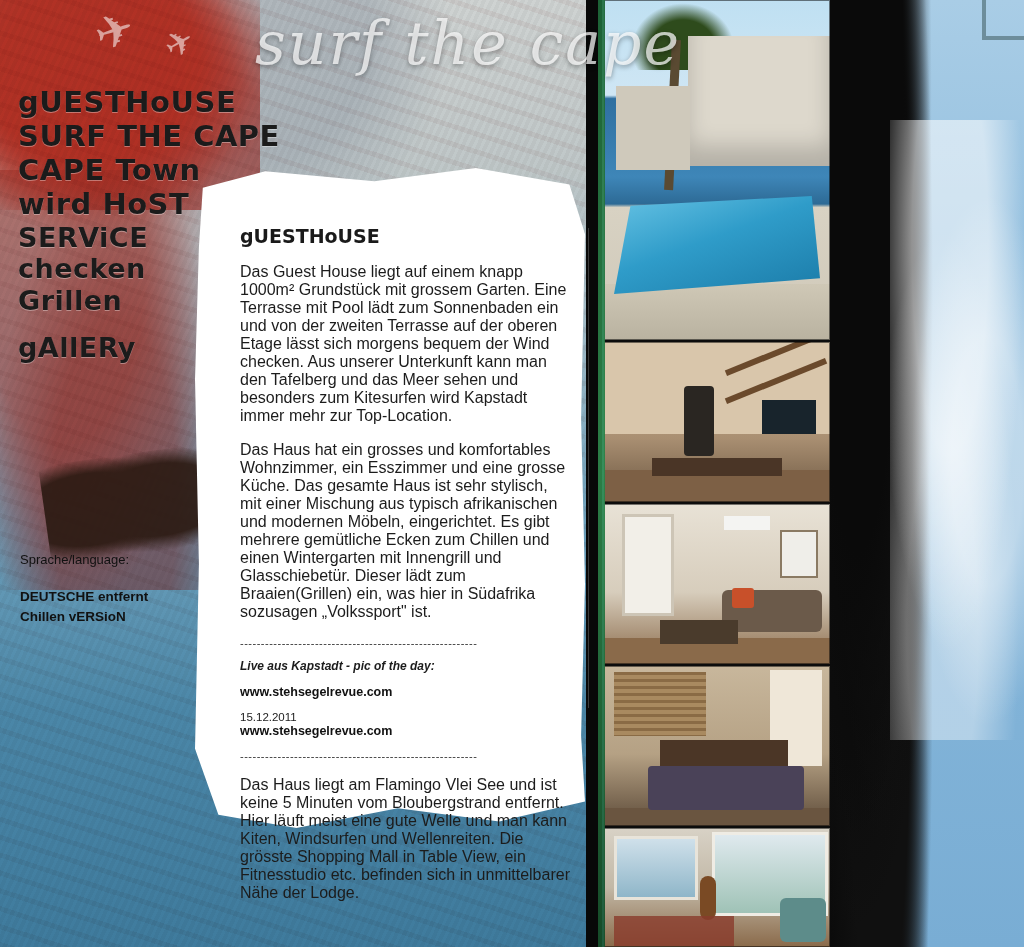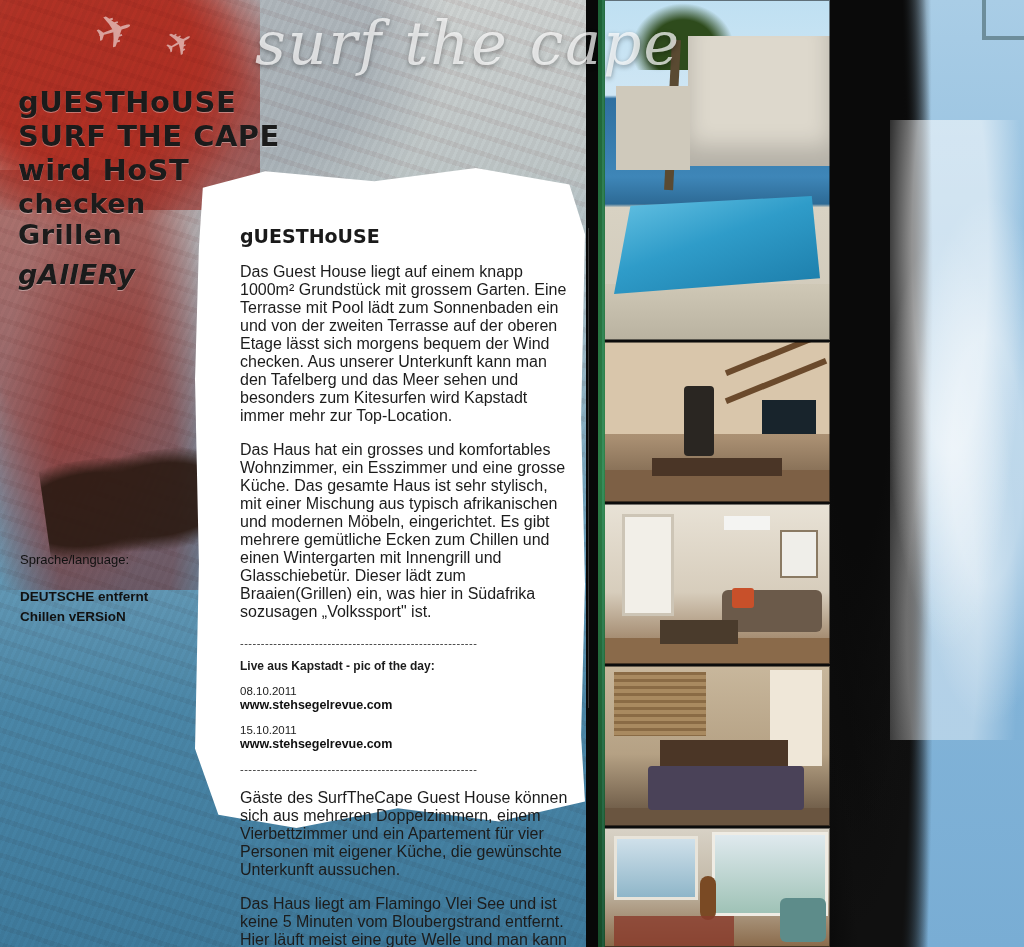--- a/index.html
+++ b/index.html
@@ -48,37 +48,37 @@
     letter-spacing:2px;white-space:nowrap;z-index:9;}
 
   
   .nav{position:absolute;left:18px;top:86px;z-index:12;}
   .nav a{display:block;text-decoration:none;color:#1b1b1b;
     font-family:"DejaVu Sans", sans-serif;font-weight:bold;
     font-size:29px;line-height:1.17;letter-spacing:.5px;
     text-shadow:0 1px 0 rgba(255,255,255,.35);white-space:nowrap;}
   .nav a:nth-child(1){font-size:29px;}
   .nav a.small{font-size:27px;}
-  .nav .gallery{margin-top:8px;font-style:italic;}
+  .nav .gallery{margin-top:16px;}
 
   
   .lang{position:absolute;left:20px;top:552px;z-index:12;color:#111;}
   .lang .lbl{font-size:13px;font-weight:normal;margin-bottom:20px;}
   .lang a{display:block;text-decoration:none;color:#111;font-weight:bold;font-size:13.5px;line-height:1.45;}
 
   
   .sheet{position:absolute;left:195px;top:168px;width:390px;height:660px;z-index:10;
     background:#fff;
     box-shadow:0 3px 14px rgba(0,0,0,.25);
     clip-path:polygon(2% 3%,18% 0.5%,46% 2%,72% 0%,96% 2.5%,100% 10%,99% 38%,100% 63%,99% 86%,100% 96%,78% 99%,52% 97%,26% 100%,6% 98%,0% 88%,1% 60%,0% 32%,1% 12%);
   }
   .sheet-inner{position:absolute;left:240px;top:225px;width:330px;height:600px;z-index:11;color:#1c1c1c;}
   .sheet-title{font-family:"DejaVu Sans", sans-serif;font-weight:bold;font-size:19px;color:#1a1a1a;margin-bottom:12px;}
   .sep{font-size:11px;color:#333;letter-spacing:.5px;margin:6px 0 10px 0;white-space:nowrap;overflow:hidden;}
-  .live-head{font-weight:bold;font-size:12px;margin:2px 0 12px 0;}
+  .live-head{font-weight:bold;font-size:12px;margin:2px 0 12px 0;font-style:italic;}
   .date{font-size:11.5px;margin:0 0 1px 0;}
   .weblink{display:block;font-weight:bold;font-size:12.5px;color:#111;text-decoration:none;margin-bottom:12px;}
   .vline{position:absolute;left:588px;top:228px;width:1px;height:480px;background:rgba(120,120,120,.45);z-index:11;}
 
   
   .photos{position:absolute;left:604px;top:0;width:226px;height:947px;z-index:8;
     background:#0c0c0c;}
   .photo{position:absolute;left:0;width:226px;overflow:hidden;}
   .p1{top:0;height:340px;background:
       linear-gradient(180deg,#bfe0f2 0%, #cfe6f4 28%, #2f6fa0 29%, #3e86b8 52%, #2d6a95 60%, #d8d2c3 61%, #cfc8b8 100%);}
@@ -163,47 +163,47 @@
     <div class="plane" style="left:165px;top:26px;font-size:34px;transform:rotate(-30deg);">✈</div>
     <div class="boat"></div>
     <div class="butterfly"></div>
   </div>
 
   <div class="title-script">surf the cape</div>
 
   <nav class="nav">
     <a href="#">gUESTHoUSE</a>
     <a href="#">SURF THE CAPE</a>
+    <a href="#">CAPE Town</a>
     <a href="#">wird HoST</a>
+    <a href="#" class="small">SERViCE</a>
     <a href="#" class="small">checken</a>
     <a href="#" class="small">Grillen</a>
     <a href="#" class="small gallery">gAllERy</a>
   </nav>
 
   <div class="lang">
     <div class="lbl">Sprache/language:</div>
     <a href="#">DEUTSCHE entfernt</a>
     <a href="#">Chillen vERSioN</a>
   </div>
 
   <div class="sheet"></div>
   <div class="vline"></div>
 
   <div class="sheet-inner">
     <div class="sheet-title">gUESTHoUSE</div>
     <p>Das Guest House liegt auf einem knapp 1000m² Grundstück mit grossem Garten. Eine Terrasse mit Pool lädt zum Sonnenbaden ein und von der zweiten Terrasse auf der oberen Etage lässt sich morgens bequem der Wind checken. Aus unserer Unterkunft kann man den Tafelberg und das Meer sehen und besonders zum Kitesurfen wird Kapstadt immer mehr zur Top-Location.</p>
     <p>Das Haus hat ein grosses und komfortables Wohnzimmer, ein Esszimmer und eine grosse Küche. Das gesamte Haus ist sehr stylisch, mit einer Mischung aus typisch afrikanischen und modernen Möbeln, eingerichtet. Es gibt mehrere gemütliche Ecken zum Chillen und einen Wintergarten mit Innengrill und Glasschiebetür. Dieser lädt zum Braaien(Grillen) ein, was hier in Südafrika sozusagen „Volkssport" ist.</p>
     <div class="sep">---------------------------------------------------------</div>
     <div class="live-head">Live aus Kapstadt - pic of the day:</div>
-    <div class="date">08.10.2011</div>
     <a href="#" class="weblink">www.stehsegelrevue.com</a>
-    <div class="date">15.10.2011</div>
+    <div class="date">15.12.2011</div>
     <a href="#" class="weblink">www.stehsegelrevue.com</a>
     <div class="sep">---------------------------------------------------------</div>
-    <p style="margin-top:14px">Gäste des SurfTheCape Guest House können sich aus mehreren Doppelzimmern, einem Vierbettzimmer und ein Apartement für vier Personen mit eigener Küche, die gewünschte Unterkunft aussuchen.</p>
     <p style="margin-top:14px">Das Haus liegt am Flamingo Vlei See und ist keine 5 Minuten vom Bloubergstrand entfernt. Hier läuft meist eine gute Welle und man kann Kiten, Windsurfen und Wellenreiten. Die grösste Shopping Mall in Table View, ein Fitnesstudio etc. befinden sich in unmittelbarer Nähe der Lodge.</p>
   </div>
 
   <div class="black-edge"></div>
   <div class="green-edge"></div>
 
   <div class="photos">
     <div class="photo p1">
       <div class="palm"></div>
       <div class="palm-trunk"></div>

